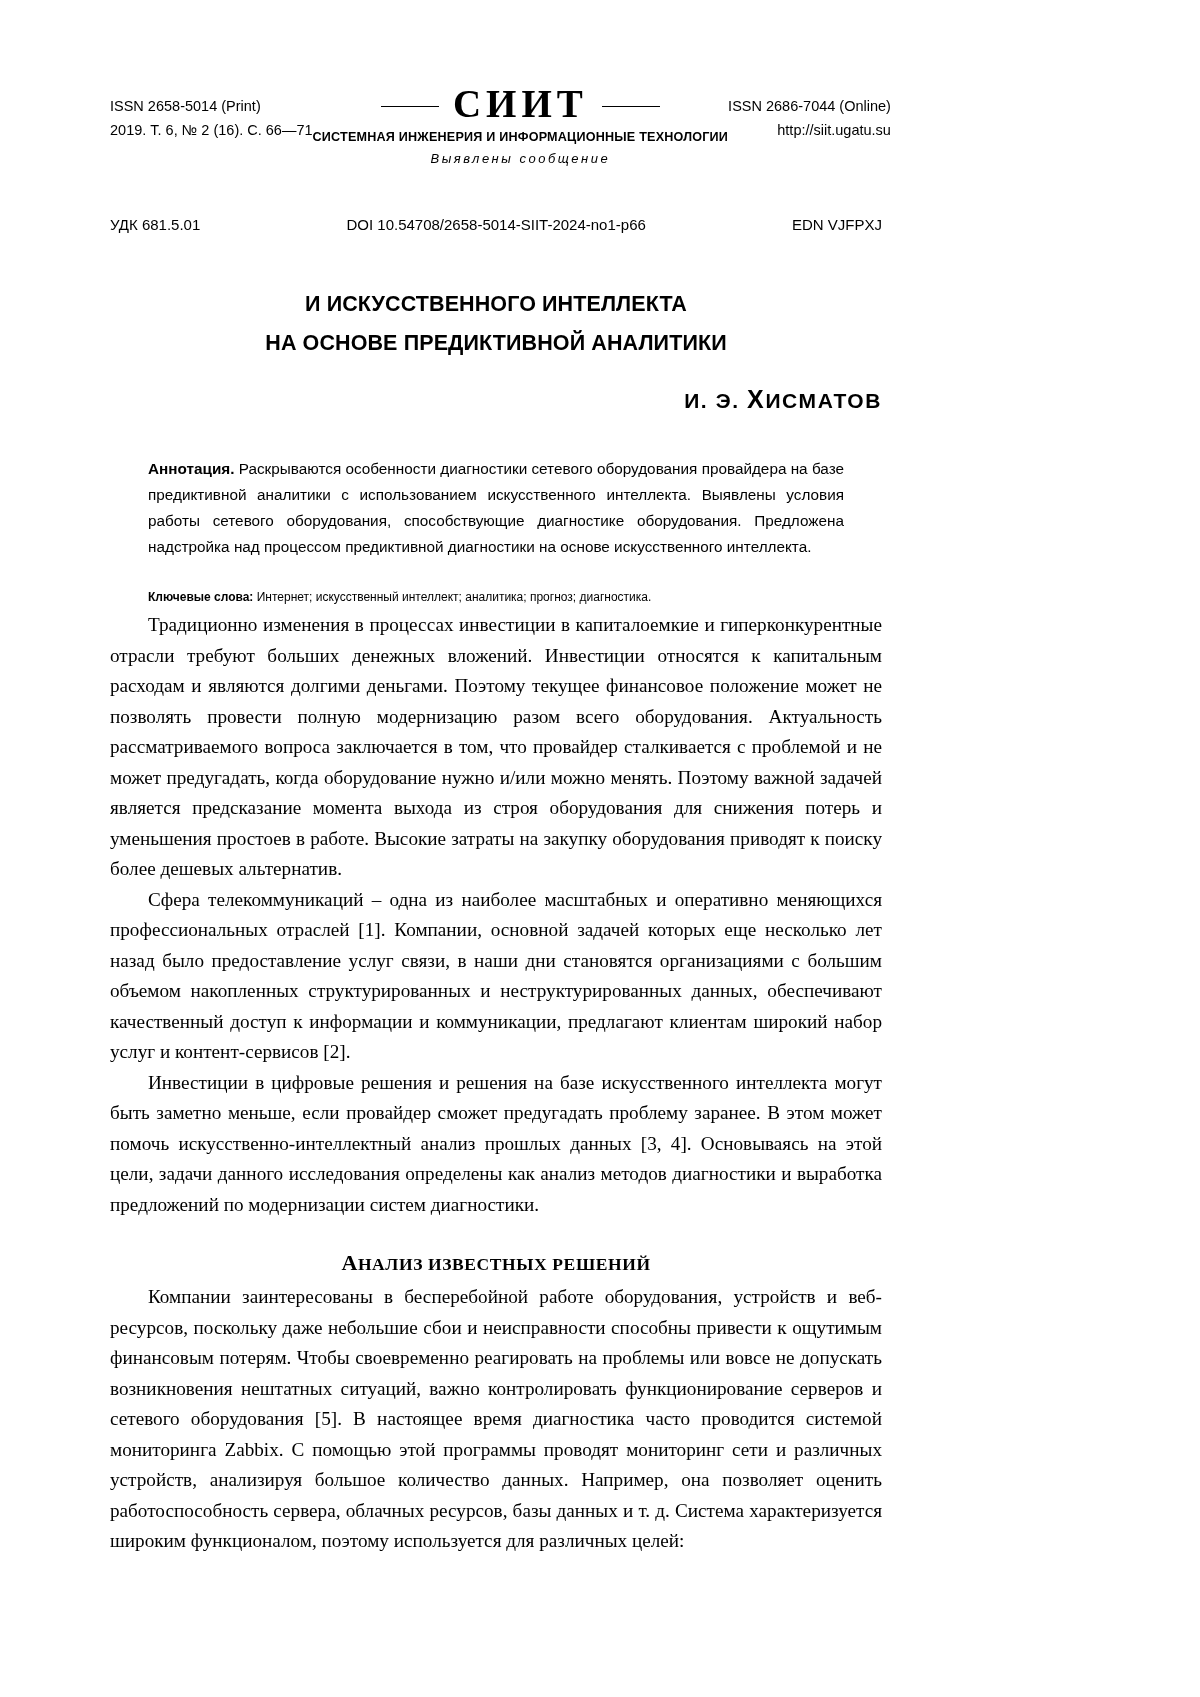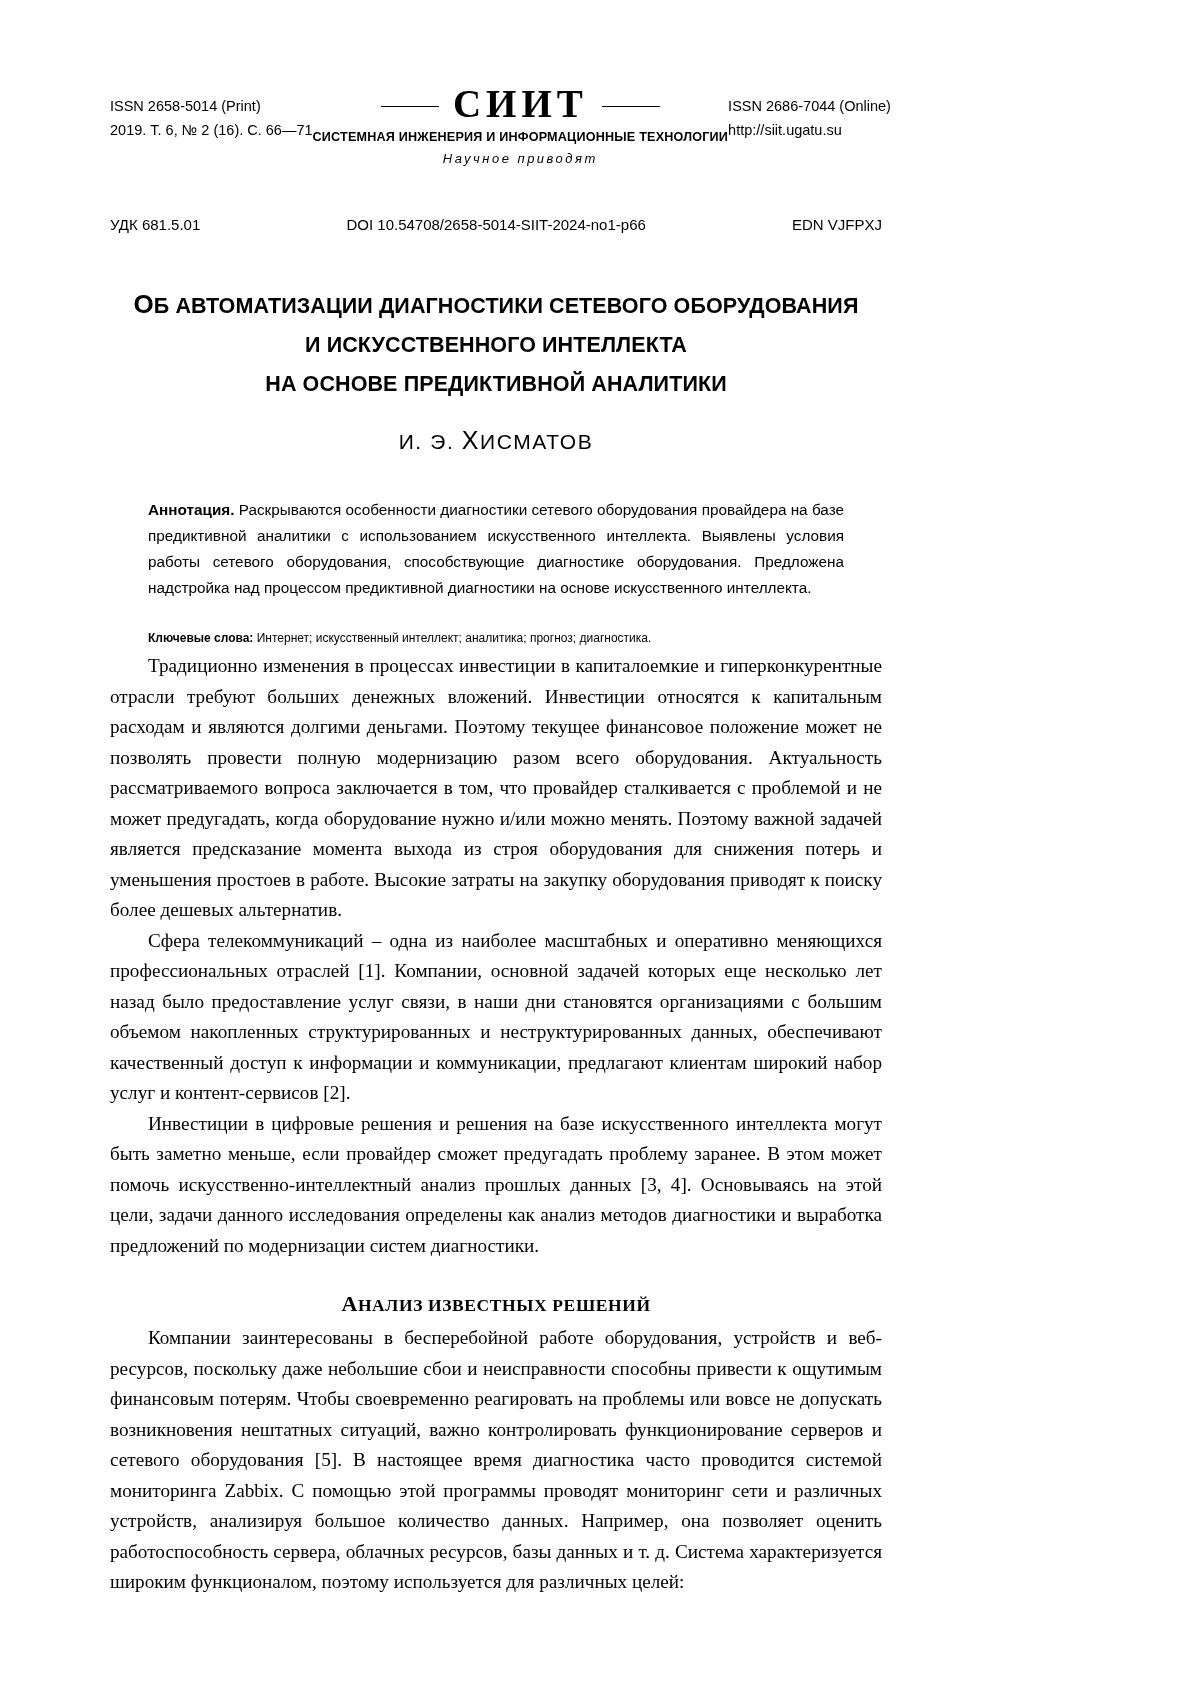--- a/index.html
+++ b/index.html
@@ -30,21 +30,21 @@
     justify-content: space-between;
     font-family: "Liberation Sans", sans-serif;
   }
   .mast-col-left {
     width: 250px;
     padding-top: 4px;
   }
   .mast-col-right {
     width: 250px;
     padding-top: 4px;
-    text-align: left;
+    text-align: right;
   }
   .mast-line {
     font-size: 14.5px;
     line-height: 24px;
     white-space: nowrap;
   }
   .mast-center {
     flex: 1;
     text-align: center;
     position: relative;
@@ -106,24 +106,25 @@
   .title-line {
     font-family: "Liberation Sans", sans-serif;
     font-weight: bold;
     font-size: 21.5px;
     line-height: 39px;
     letter-spacing: 0.1px;
   }
   .title-line .cap { font-size: 26px; }
   .author {
     font-family: "Liberation Sans", sans-serif;
-    font-weight: normal;
+    font-weight: bold;
     font-size: 21px;
     letter-spacing: 1.6px;
     margin-top: 22px;
+    text-align: right;
   }
   .author .cap { font-size: 25px; }
 
   
   .abstract {
     font-family: "Liberation Sans", sans-serif;
     font-size: 15.3px;
     line-height: 26px;
     text-align: justify;
     margin: 42px 38px 0 38px;
@@ -170,36 +171,35 @@
 <div class="page">
 
   <div class="masthead">
     <div class="mast-col-left">
       <div class="mast-line">ISSN 2658-5014 (Print)</div>
       <div class="mast-line">2019. Т. 6, № 2 (16). С. 66—71</div>
     </div>
     <div class="mast-center">
       <div class="journal-logo">СИИТ</div>
       <div class="journal-sub">СИСТЕМНАЯ ИНЖЕНЕРИЯ И ИНФОРМАЦИОННЫЕ ТЕХНОЛОГИИ</div>
-      <div class="journal-type">Научное приводят</div>
+      <div class="journal-type">Выявлены сообщение</div>
     </div>
     <div class="mast-col-right">
       <div class="mast-line">ISSN 2686-7044 (Online)</div>
       <div class="mast-line">http://siit.ugatu.su</div>
     </div>
   </div>
 
   <div class="idline">
     <div class="udk">УДК 681.5.01</div>
     <div class="doi">DOI 10.54708/2658-5014-SIIT-2024-no1-p66</div>
     <div class="edn">EDN VJFPXJ</div>
   </div>
 
   <div class="title-block">
-    <div class="title-line"><span class="cap">О</span><span>Б АВТОМАТИЗАЦИИ ДИАГНОСТИКИ СЕТЕВОГО ОБОРУДОВАНИЯ</span></div>
     <div class="title-line">И ИСКУССТВЕННОГО ИНТЕЛЛЕКТА</div>
     <div class="title-line">НА ОСНОВЕ ПРЕДИКТИВНОЙ АНАЛИТИКИ</div>
     <div class="author"><span>И. Э. </span><span class="cap">Х</span><span>ИСМАТОВ</span></div>
   </div>
 
   <div class="abstract">
     <b>Аннотация.</b><span> Раскрываются особенности диагностики сетевого оборудования провайдера на базе предиктивной аналитики с использованием искусственного интеллекта. Выявлены условия работы сетевого оборудования, способствующие диагностике оборудования. Предложена надстройка над процессом предиктивной диагностики на основе искусственного интеллекта.</span>
   </div>
 
   <div class="keywords">

